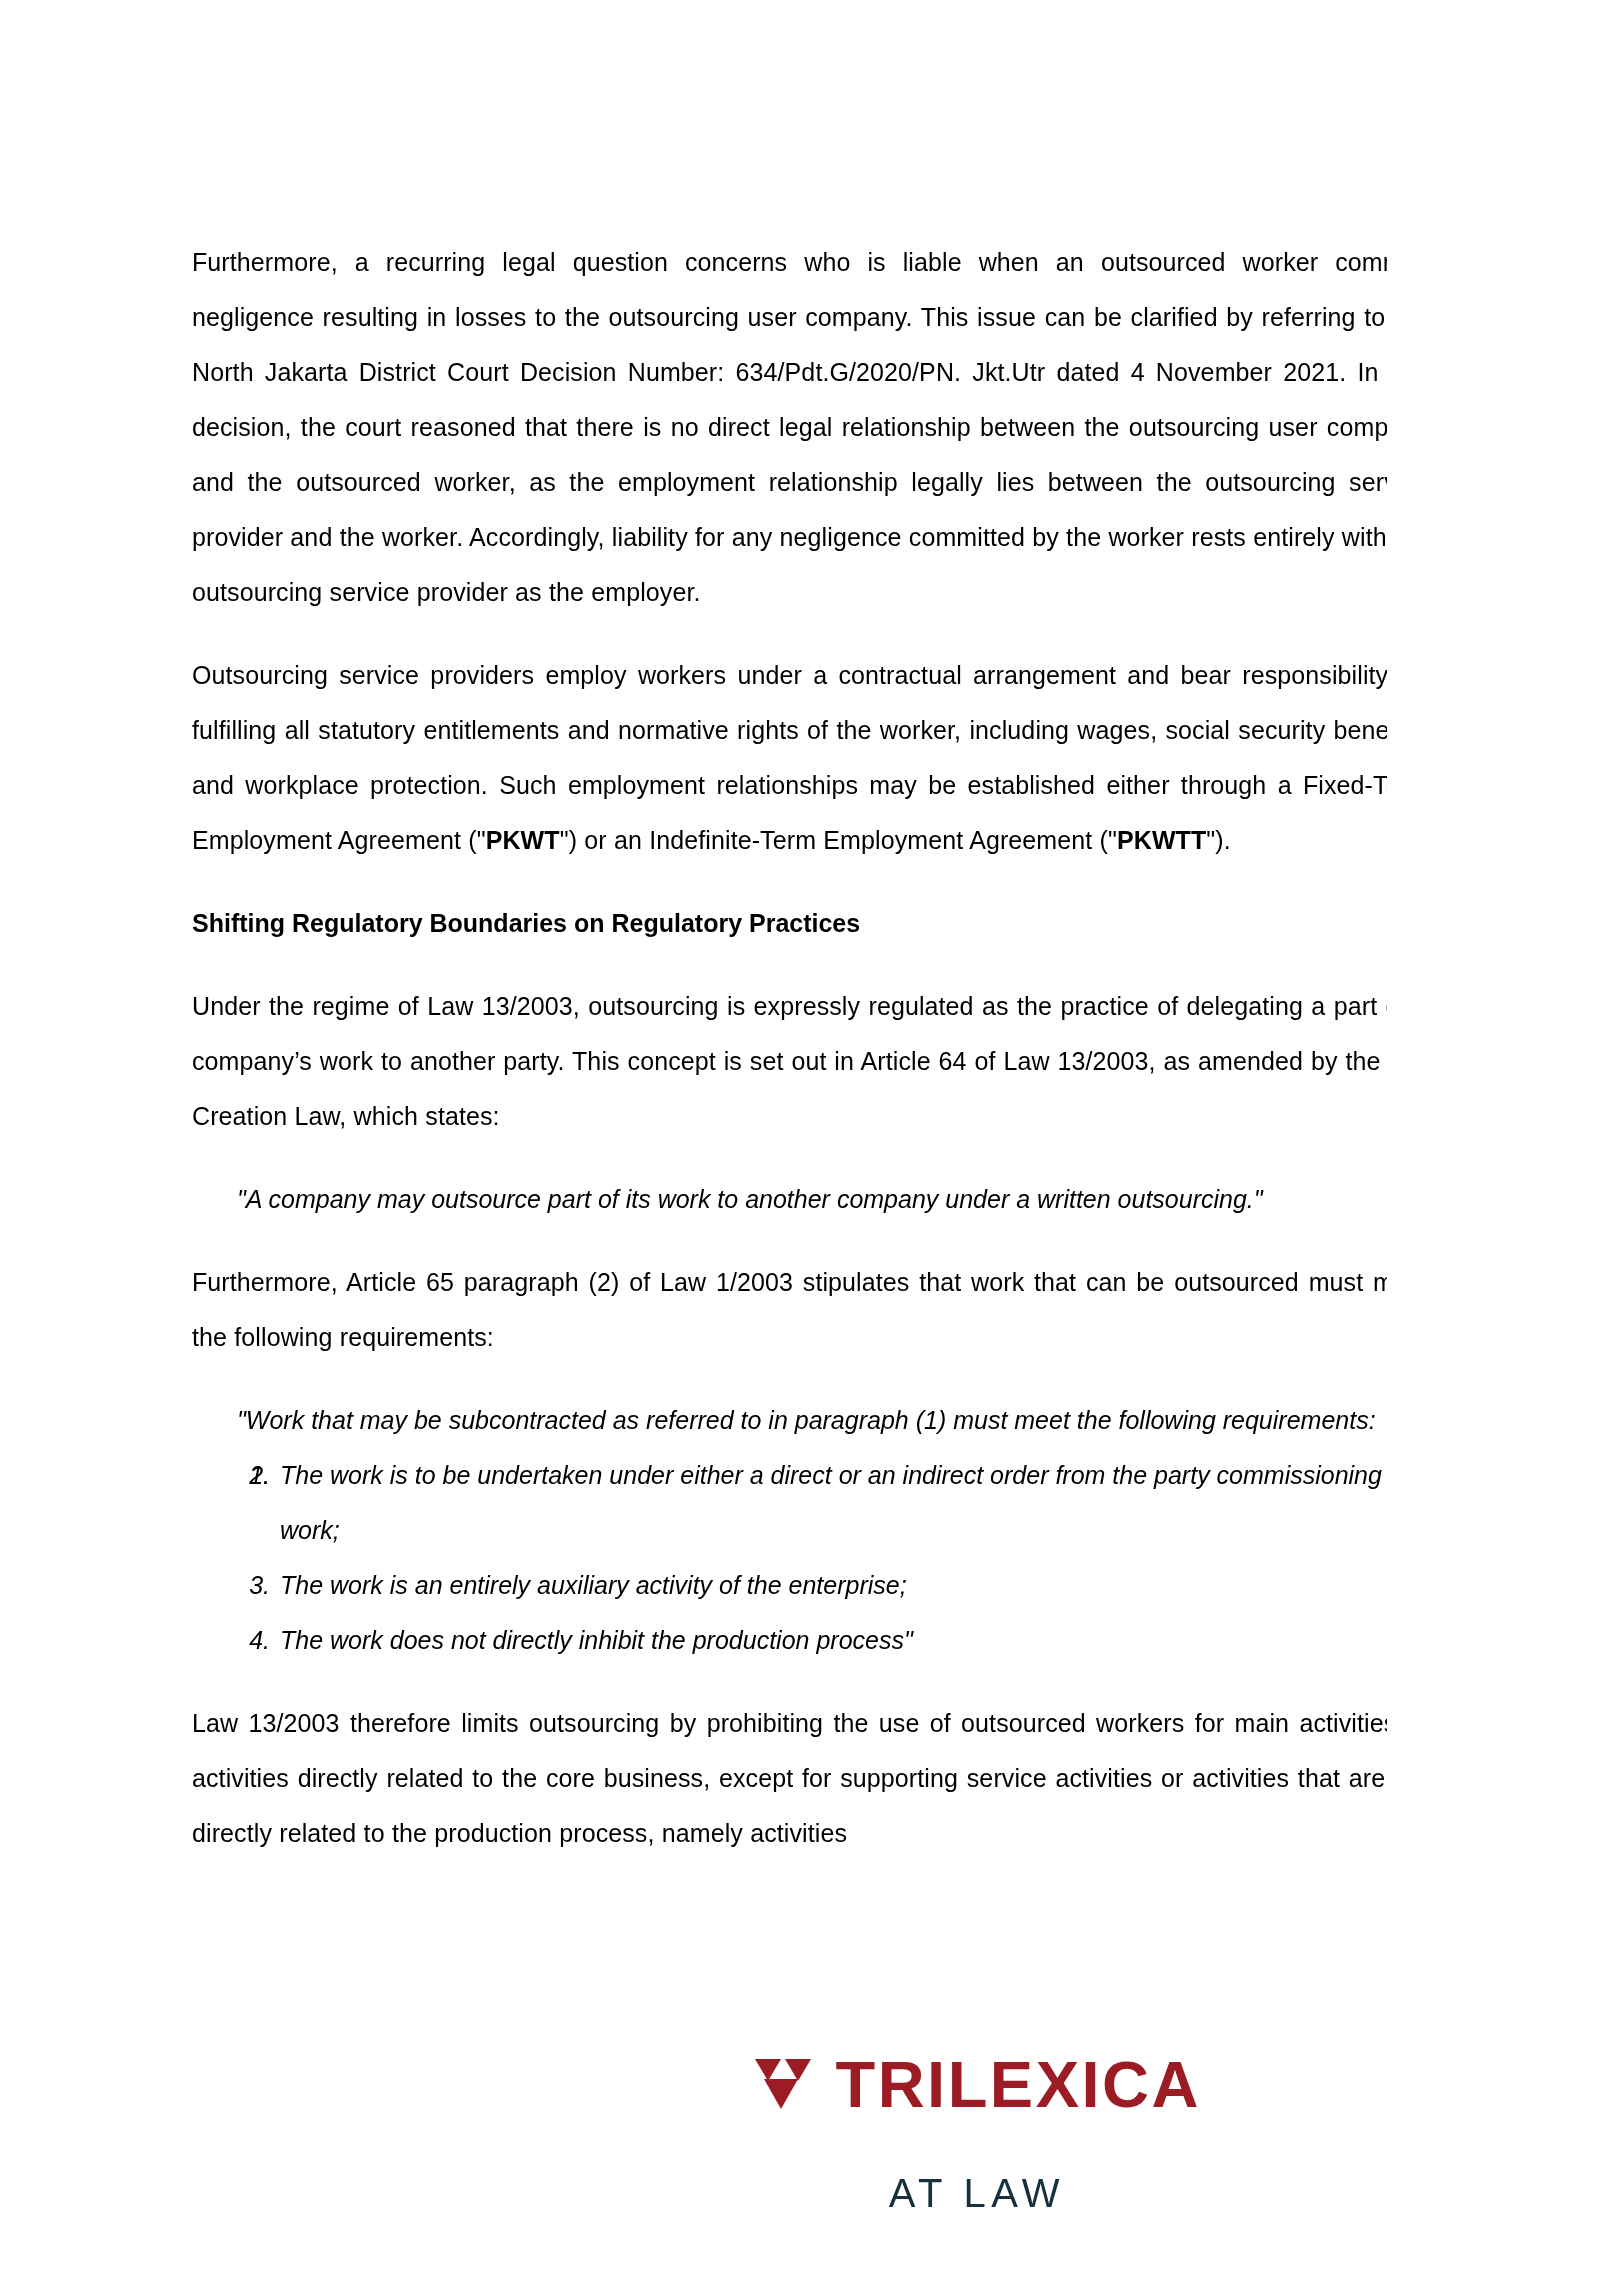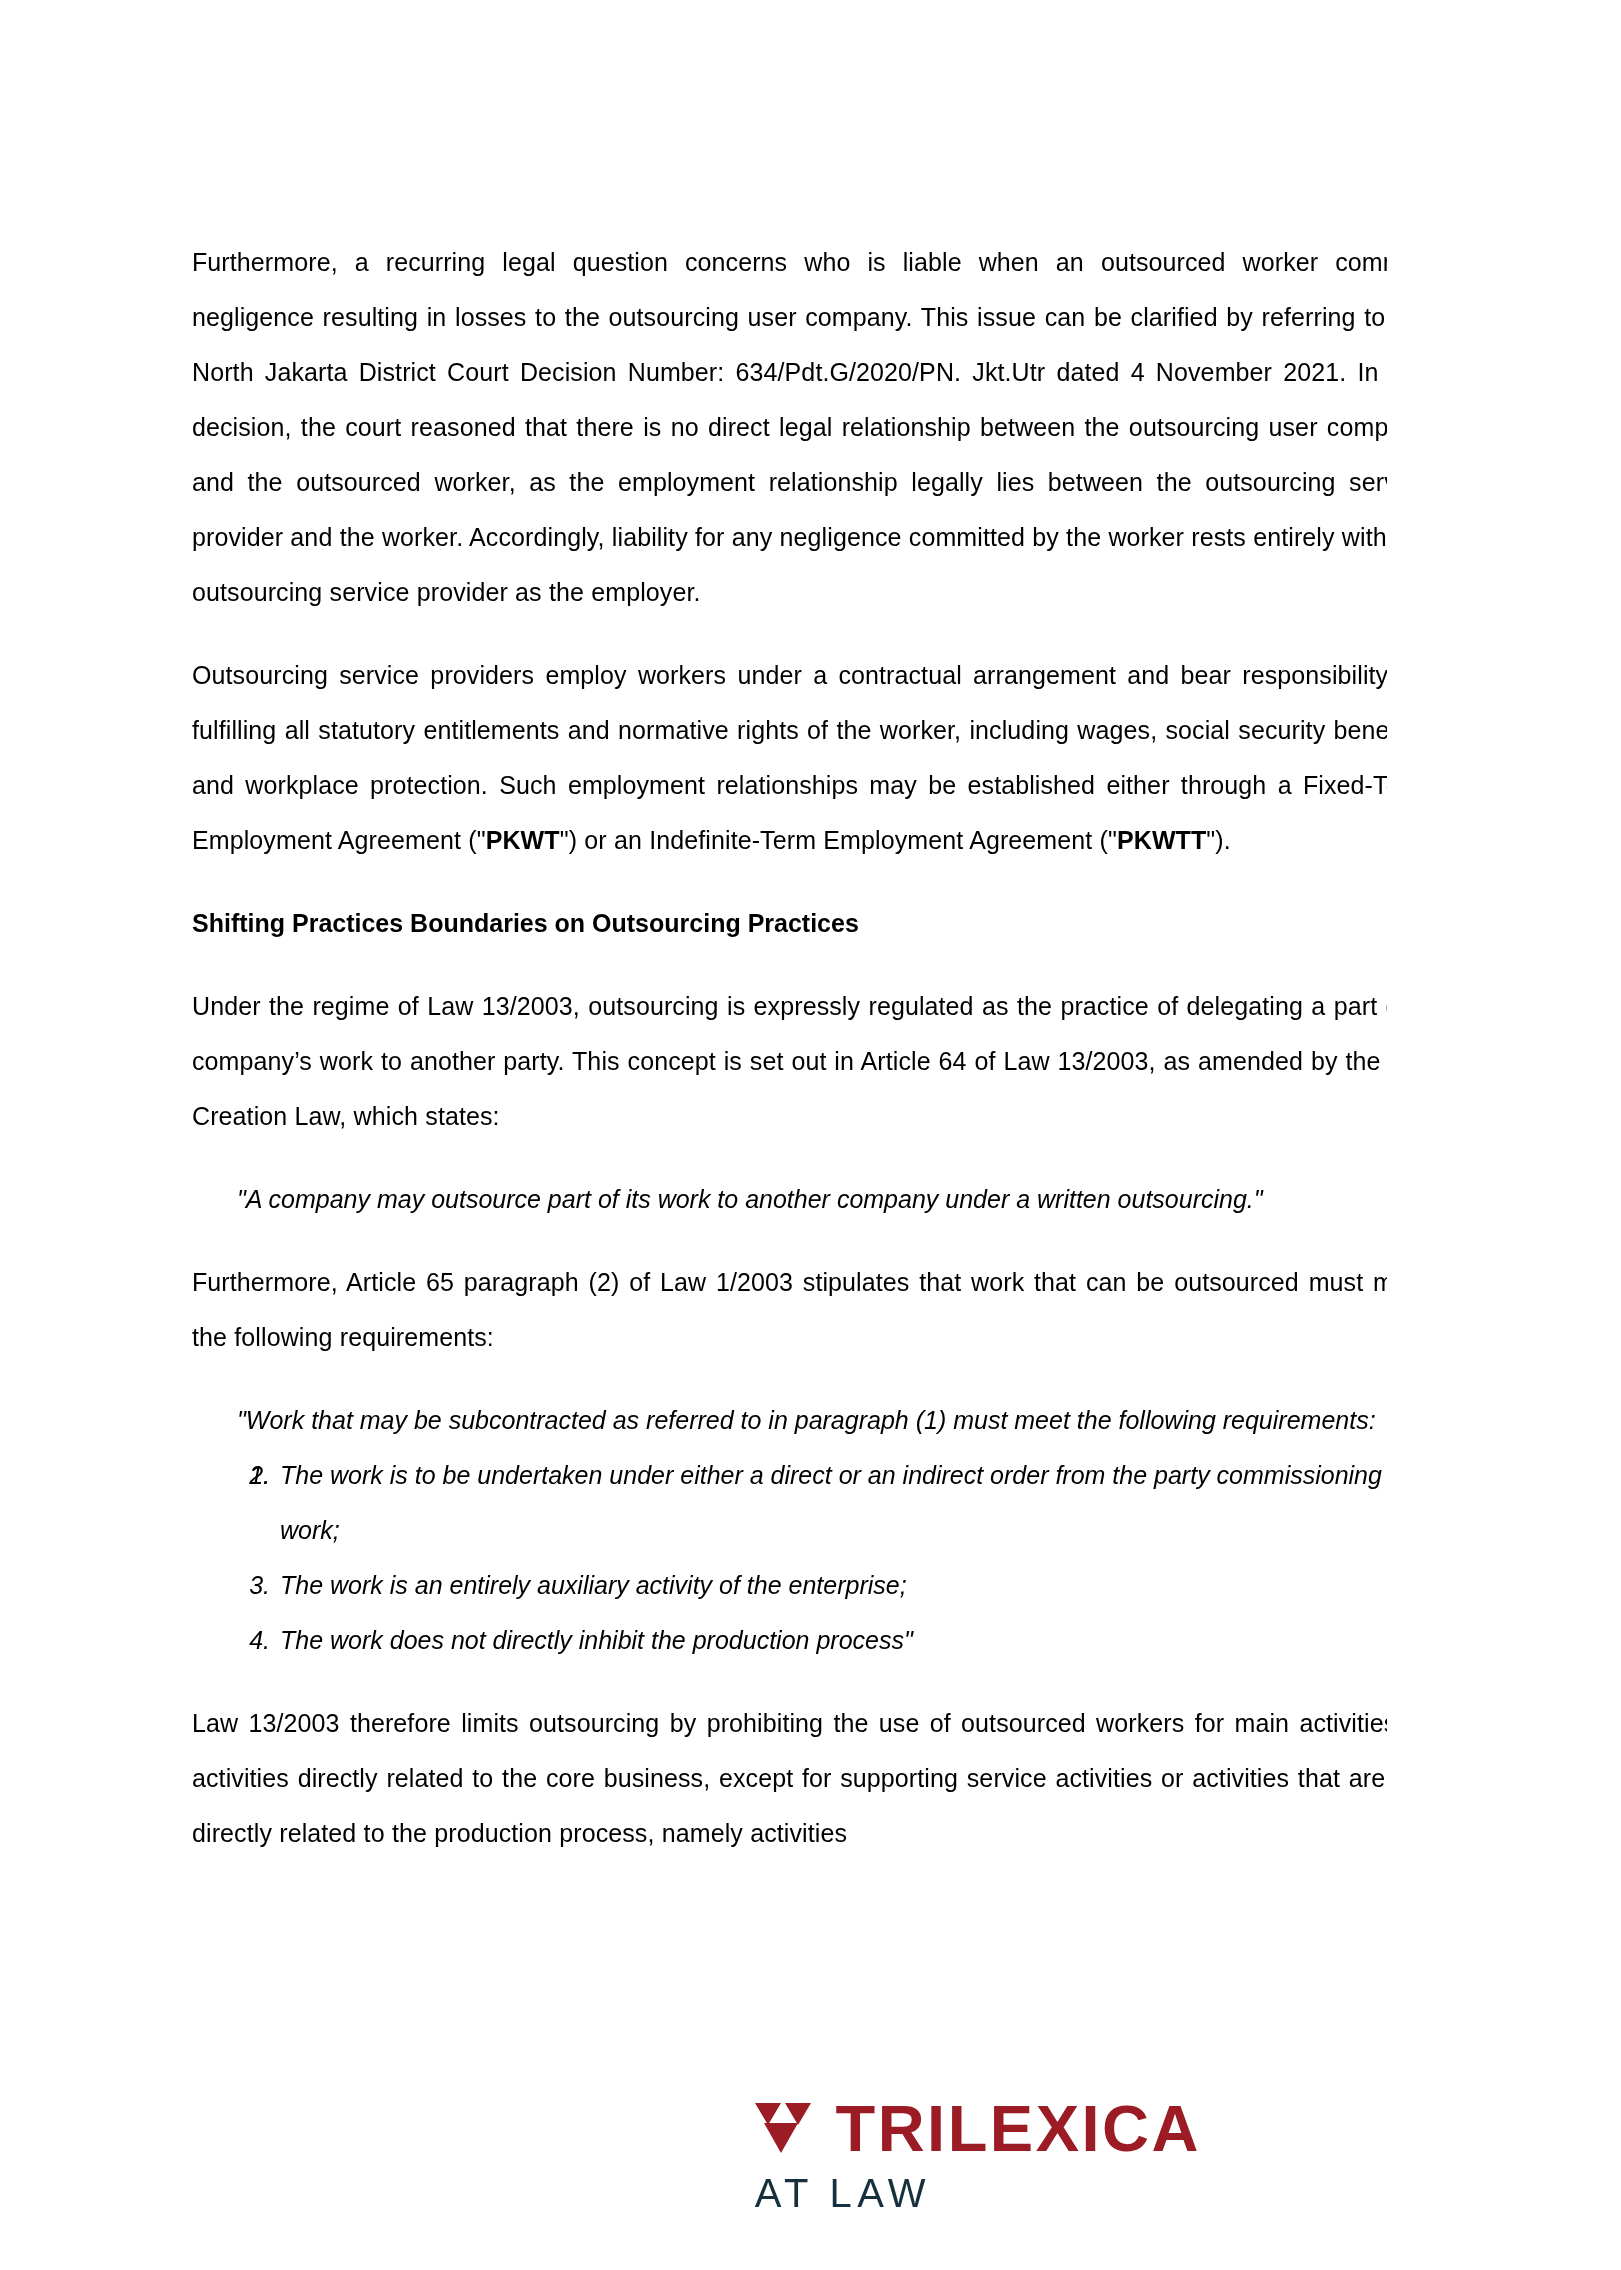--- a/index.html
+++ b/index.html
@@ -92,21 +92,22 @@
     font-style: italic;
   }
 
   
   .logo-block {
     position: absolute;
     right: 186px;
     bottom: 57px;
     display: flex;
     flex-direction: column;
-    align-items: flex-start;
+    align-items: center;
+    gap: 44px;
   }
   .logo-row {
     display: flex;
     flex-direction: row;
     align-items: center;
   }
   .logo-mark {
     width: 63px;
     height: 55px;
     position: relative;
@@ -162,21 +163,21 @@
 <body>
 
 <div class="page">
 
   <div class="content">
 
     <p class="para">Furthermore, a recurring legal question concerns who is liable when an outsourced worker commits negligence resulting in losses to the outsourcing user company. This issue can be clarified by referring to the North Jakarta District Court Decision Number: 634/Pdt.G/2020/PN. Jkt.Utr dated 4 November 2021. In this decision, the court reasoned that there is no direct legal relationship between the outsourcing user company and the outsourced worker, as the employment relationship legally lies between the outsourcing service provider and the worker. Accordingly, liability for any negligence committed by the worker rests entirely with the outsourcing service provider as the employer.</p>
 
     <p class="para"><span>Outsourcing service providers employ workers under a contractual arrangement and bear responsibility for fulfilling all statutory entitlements and normative rights of the worker, including wages, social security benefits, and workplace protection. Such employment relationships may be established either through a Fixed-Term Employment Agreement ("</span><b>PKWT</b><span>") or an Indefinite-Term Employment Agreement ("</span><b>PKWTT</b><span>").</span></p>
 
-    <h2 class="heading">Shifting Practices Boundaries on Outsourcing Practices</h2>
+    <h2 class="heading">Shifting Regulatory Boundaries on Regulatory Practices</h2>
 
     <p class="para">Under the regime of Law 13/2003, outsourcing is expressly regulated as the practice of delegating a part of a company’s work to another party. This concept is set out in Article 64 of Law 13/2003, as amended by the Job Creation Law, which states:</p>
 
     <p class="quote">"A company may outsource part of its work to another company under a written outsourcing."</p>
 
     <p class="para">Furthermore, Article 65 paragraph (2) of Law 1/2003 stipulates that work that can be outsourced must meet the following requirements:</p>
 
     <p class="quote-lead">"Work that may be subcontracted as referred to in paragraph (1) must meet the following requirements:</p>
 
     <ol class="numlist">

